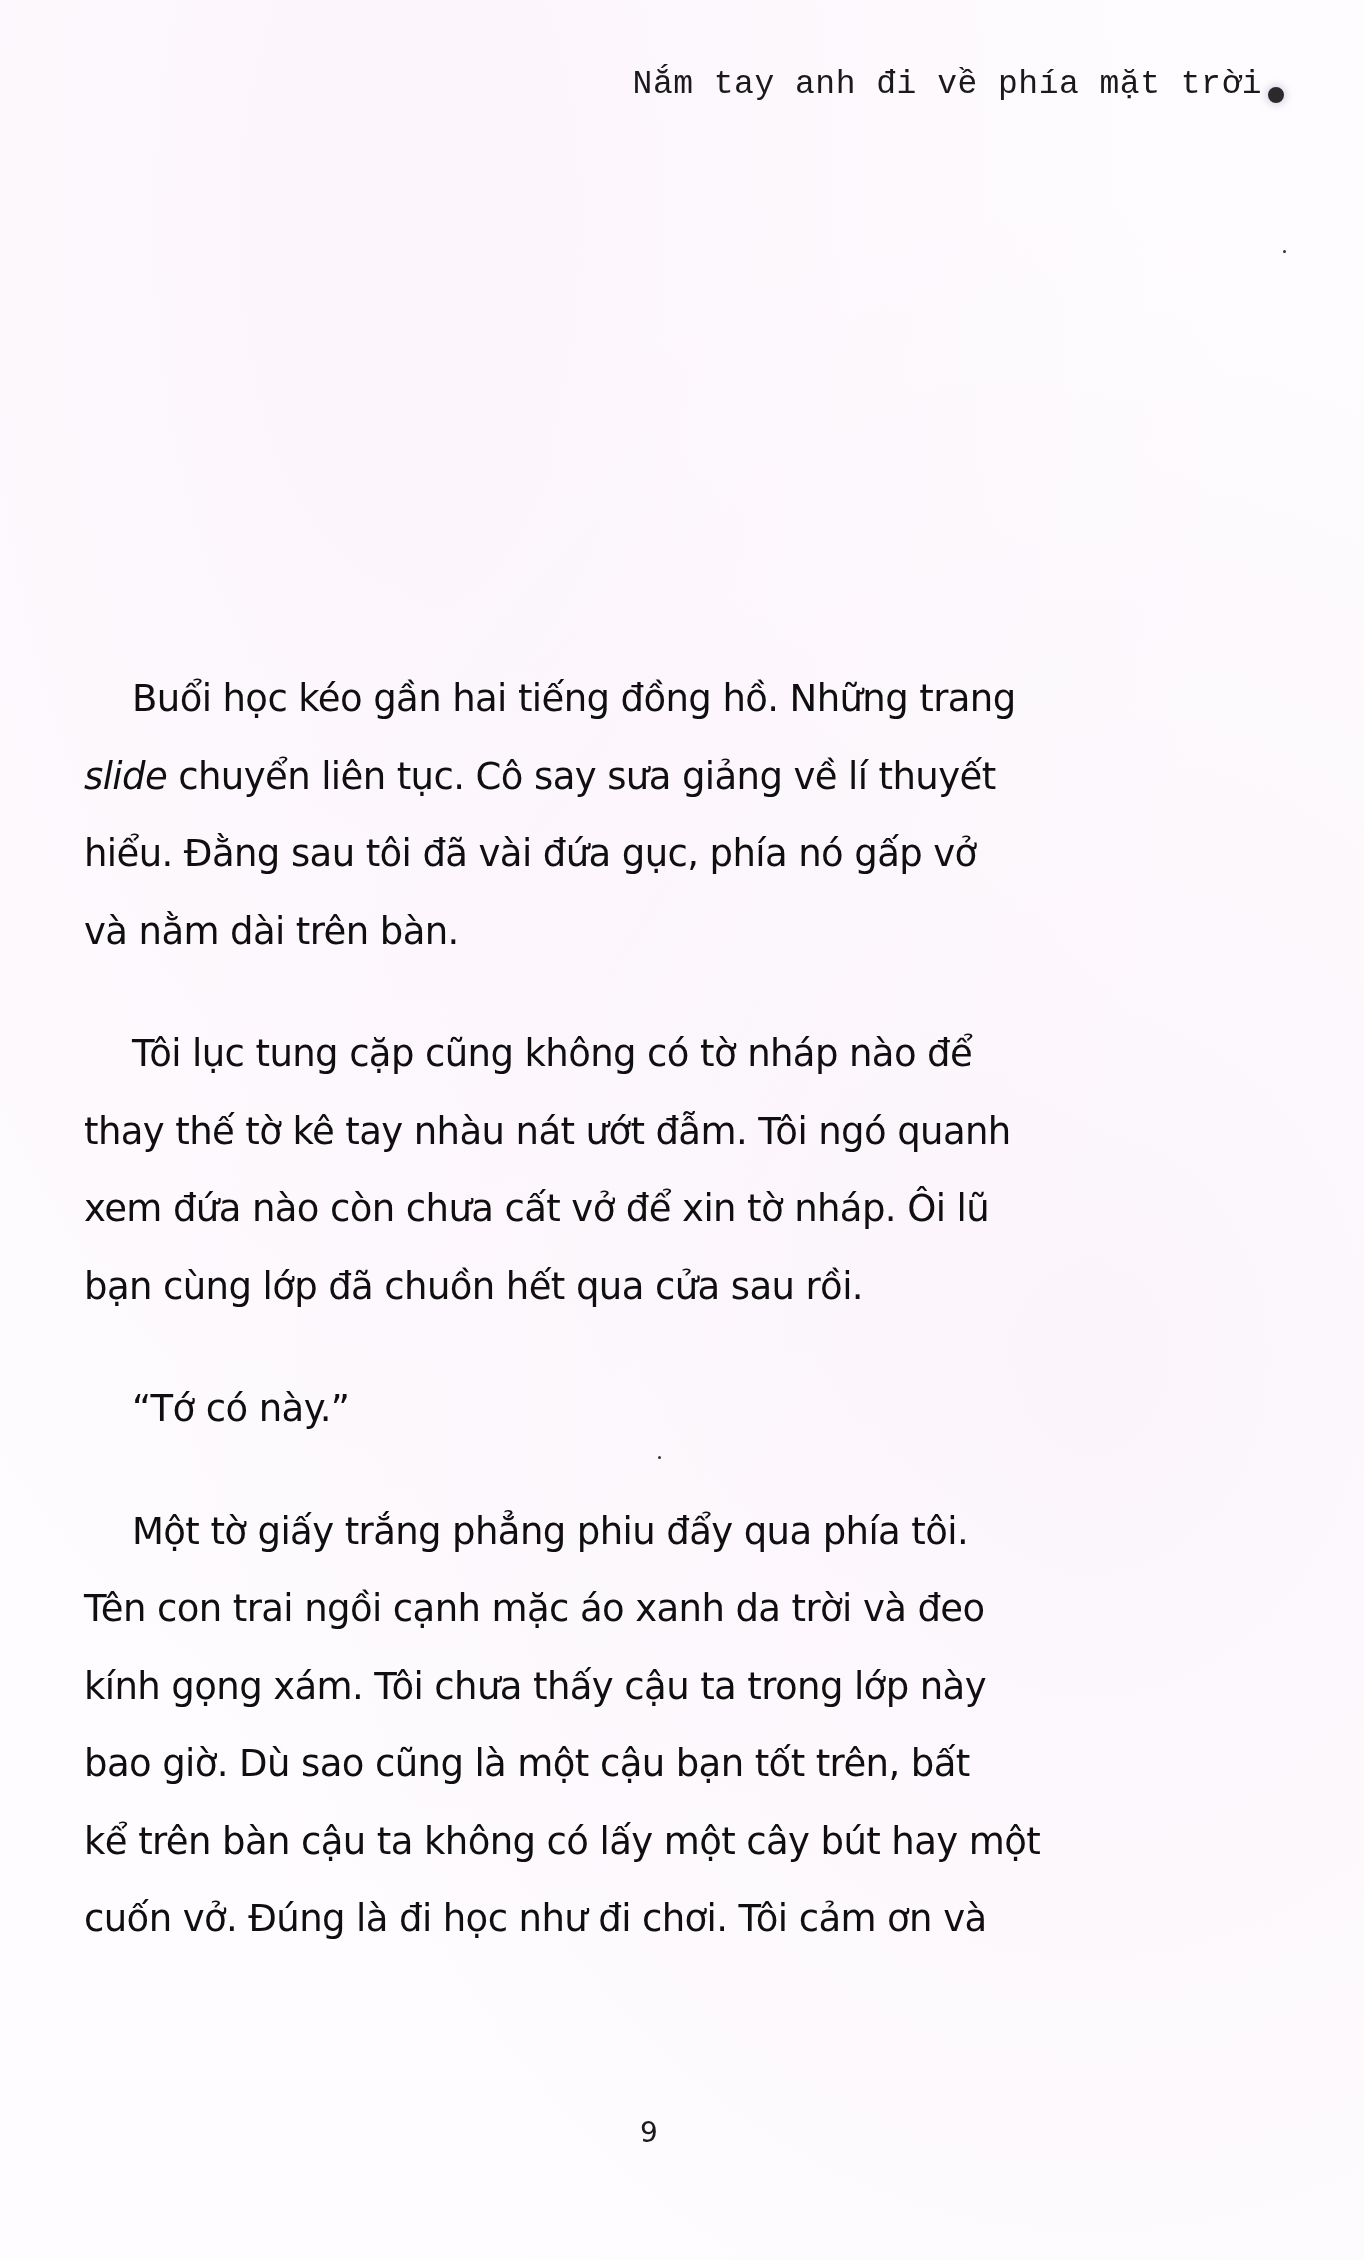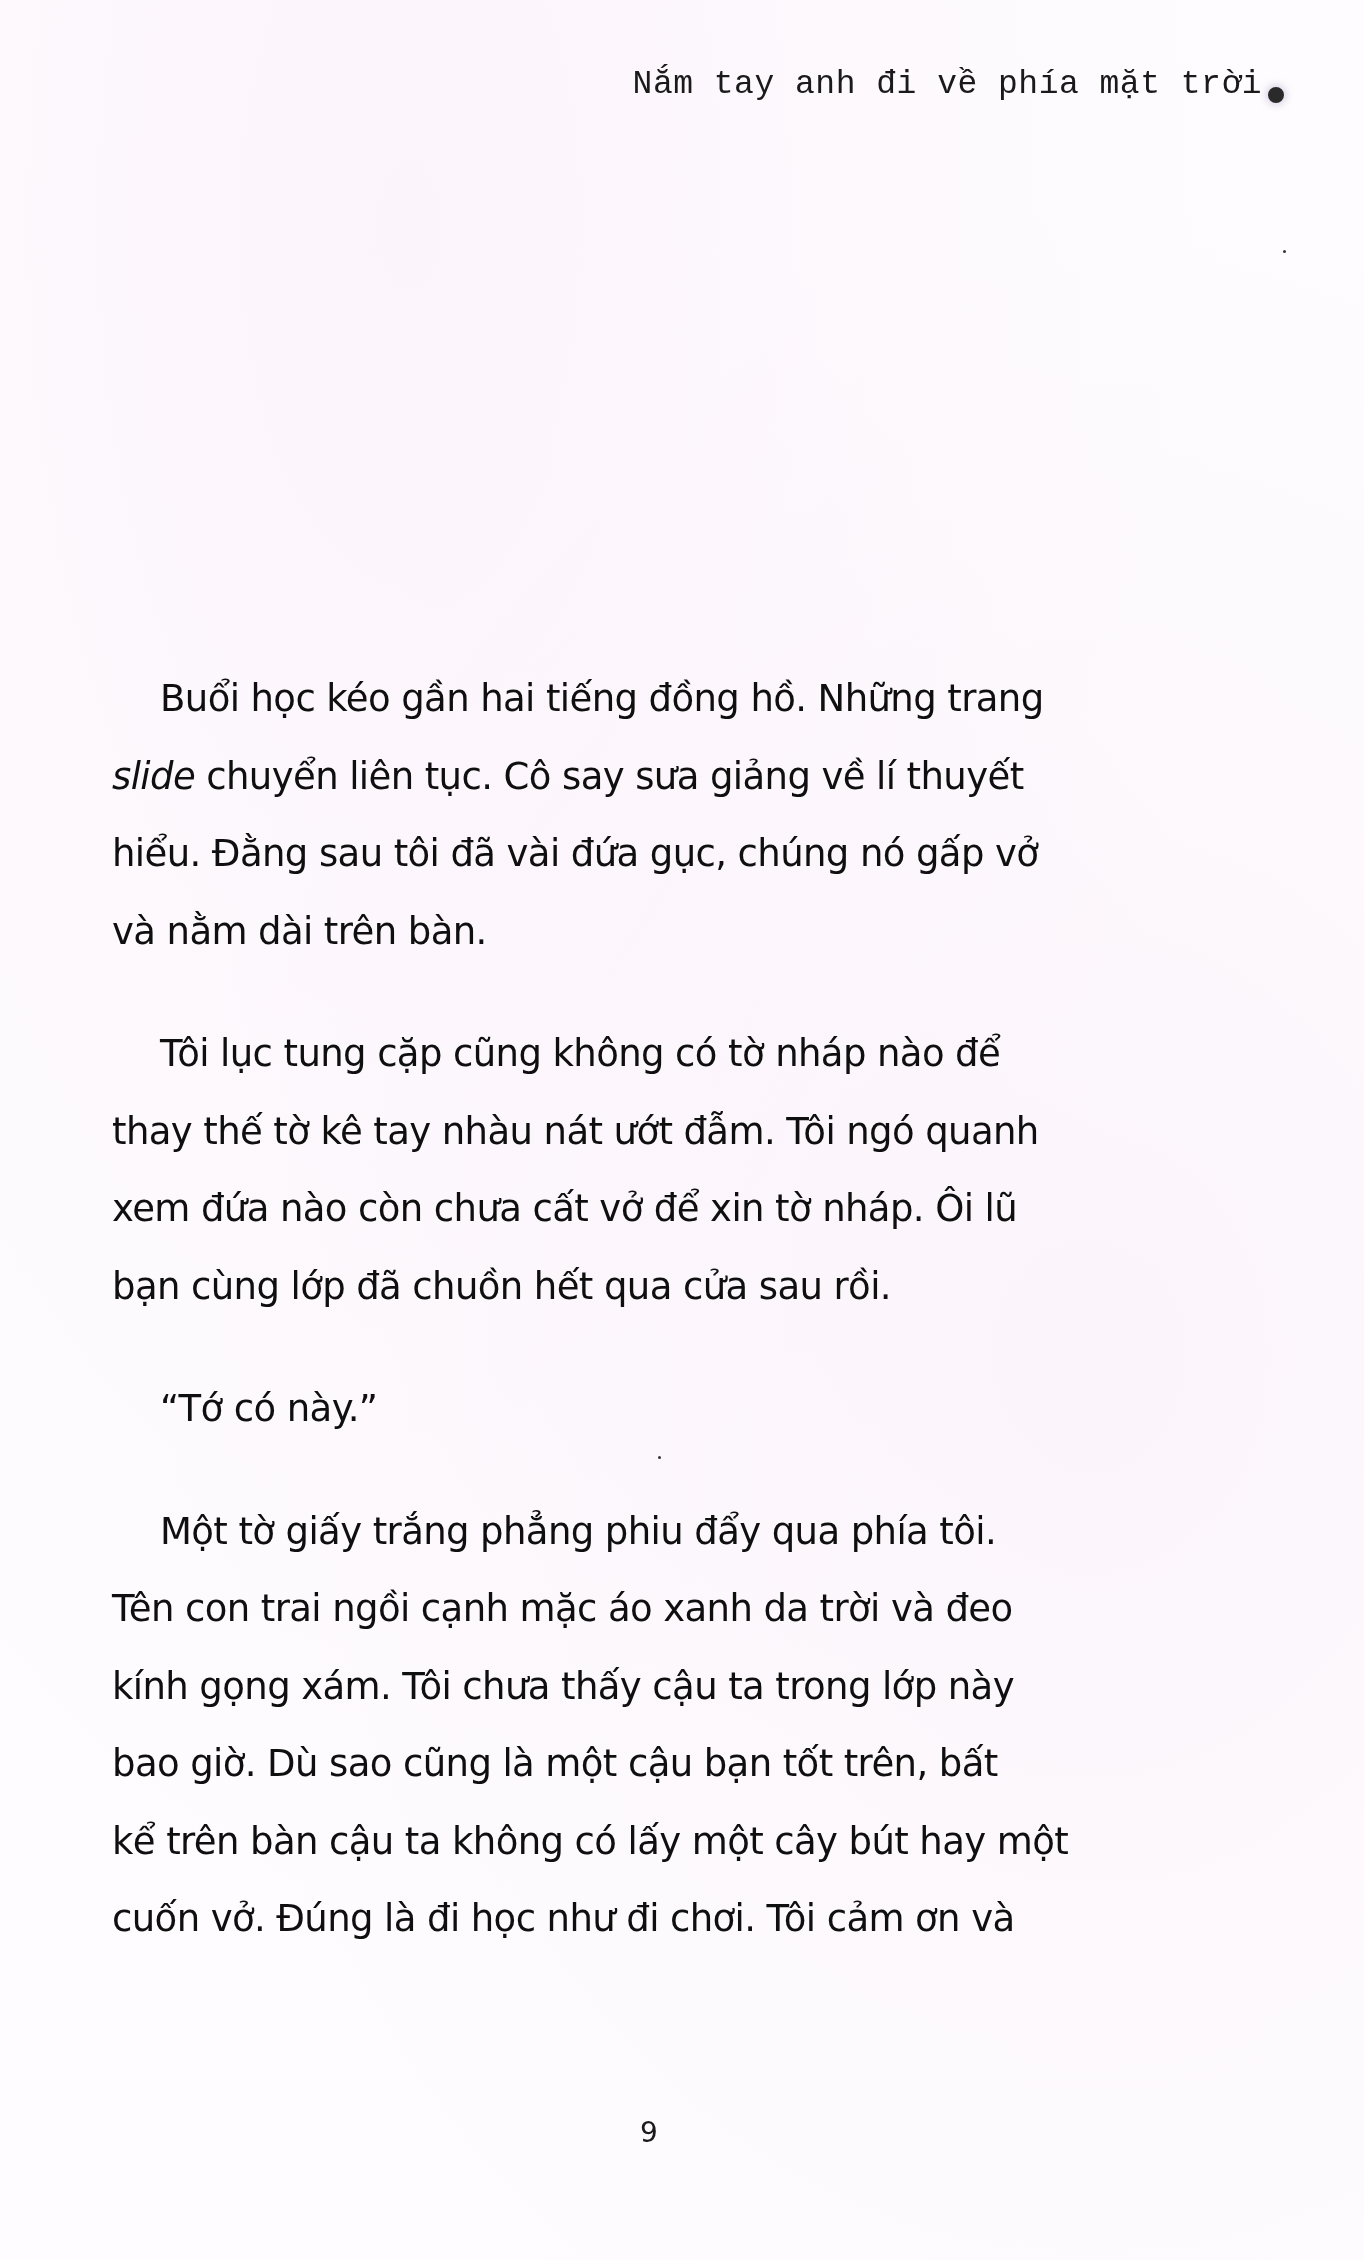--- a/index.html
+++ b/index.html
@@ -83,21 +83,21 @@
       white-space: nowrap;
       margin: 0;
       line-height: 1;
     }
     .chapter-title .lead-glyph {
       font-style: italic;
     }
 
     .body-text {
       position: absolute;
-      left: 112px;
+      left: 84px;
       top: 660px;
       width: 1110px;
       font-family: "DejaVu Sans", sans-serif;
       font-size: 37px;
       line-height: 77.5px;
       color: #0f0f0f;
       letter-spacing: -0.6px;
     }
     .para {
       margin: 0 0 45px 0;
@@ -138,21 +138,21 @@
 
   <span class="speck" style="left:1283px; top:250px;"></span>
   <span class="speck" style="left:658px; top:1456px;"></span>
 
 
   <div class="body-text">
 
     <p class="para">
       <span class="line"><span class="indent"></span><span>Buổi học kéo gần hai tiếng đồng hồ. Những trang</span></span>
       <span class="line"><em>slide</em><span> chuyển liên tục. Cô say sưa giảng về lí thuyết</span></span>
-      <span class="line"><span>hiểu. Đằng sau tôi đã vài đứa gục, chúng nó gấp vở</span></span>
+      <span class="line"><span>hiểu. Đằng sau tôi đã vài đứa gục, phía nó gấp vở</span></span>
       <span class="line"><span>và nằm dài trên bàn.</span></span>
     </p>
 
     <p class="para">
       <span class="line"><span class="indent"></span><span>Tôi lục tung cặp cũng không có tờ nháp nào để</span></span>
       <span class="line"><span>thay thế tờ kê tay nhàu nát ướt đẫm. Tôi ngó quanh</span></span>
       <span class="line"><span>xem đứa nào còn chưa cất vở để xin tờ nháp. Ôi lũ</span></span>
       <span class="line"><span>bạn cùng lớp đã chuồn hết qua cửa sau rồi.</span></span>
     </p>
 

